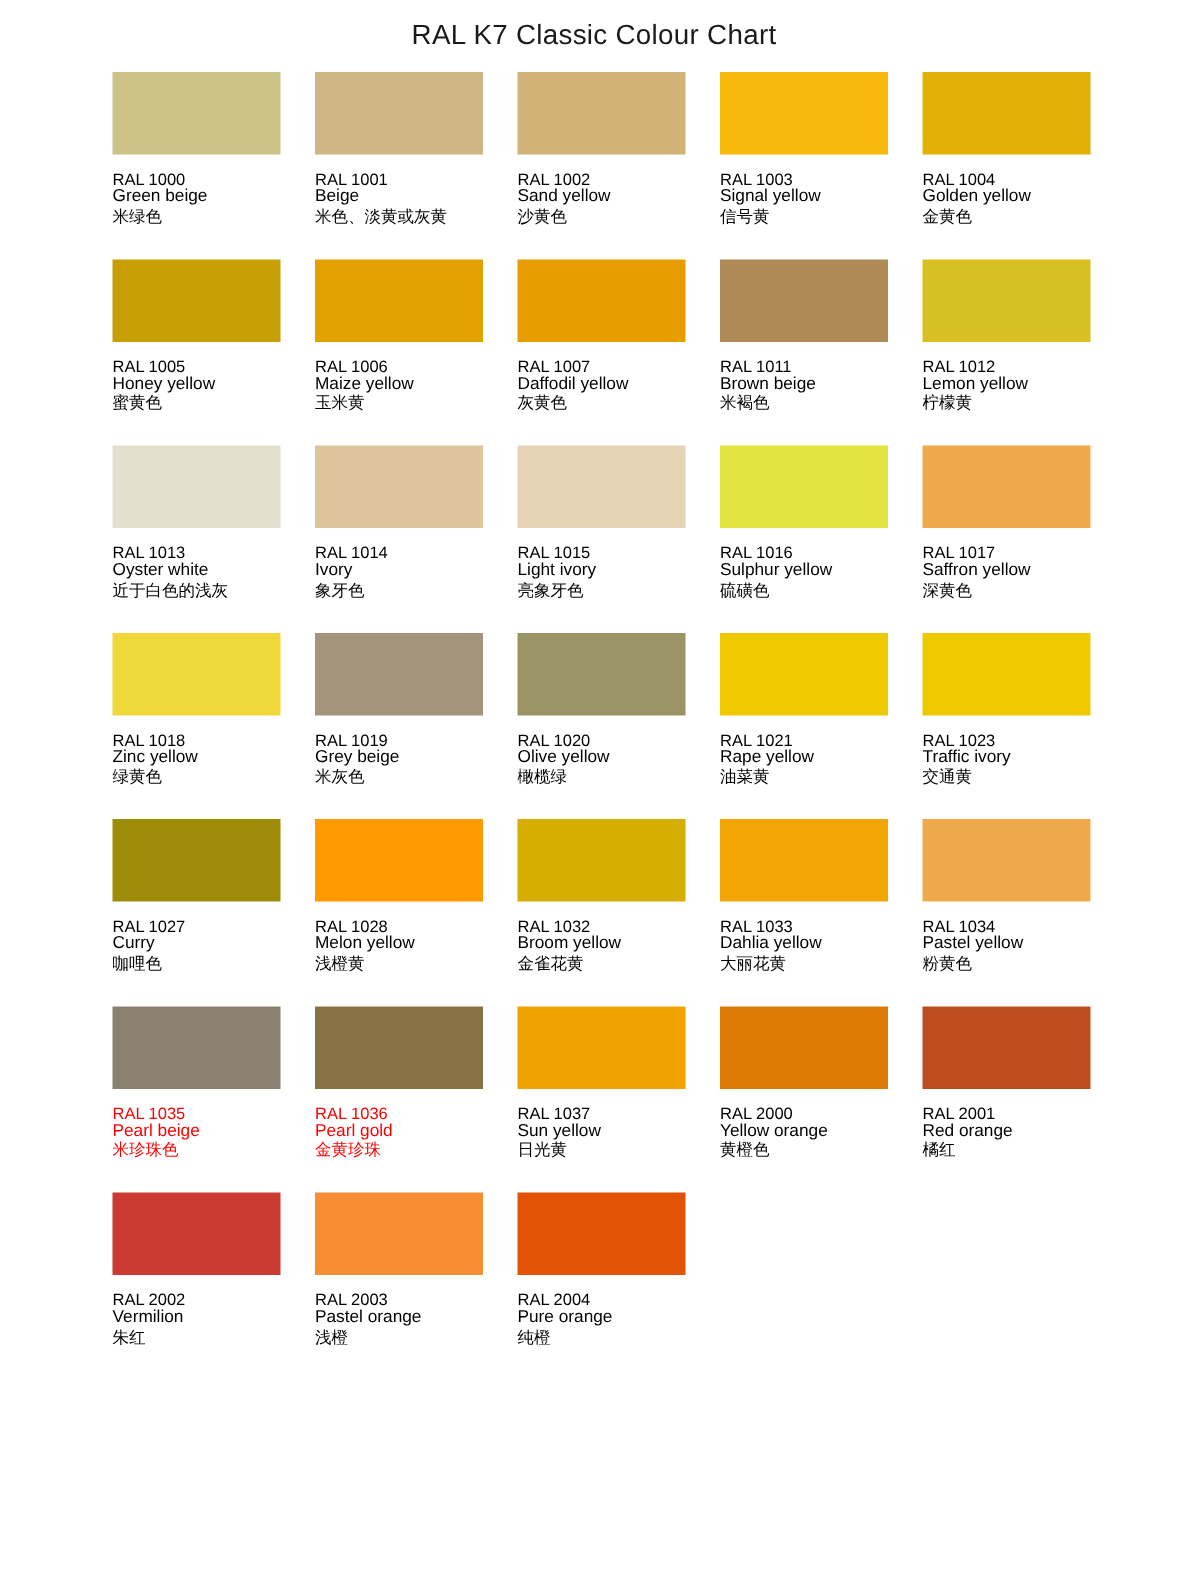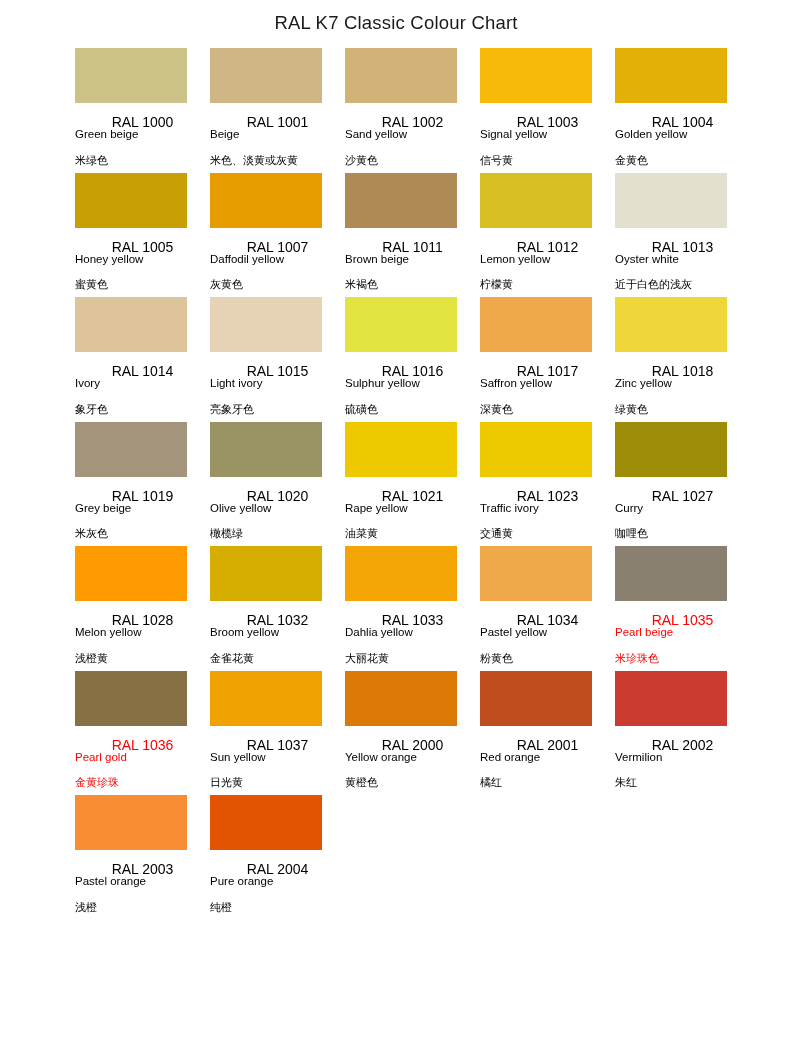--- a/index.html
+++ b/index.html
@@ -42,35 +42,34 @@
     width: 135px;
     box-sizing: border-box;
     padding: 0;
   }
   .swatch-chip {
     width: 112px;
     height: 55px;
     display: block;
   }
   .swatch-code {
-    font-size: 14px;
+    font-size: 11px;
     line-height: 1.0;
     margin-top: 12px;
     white-space: nowrap;
-    text-align: center;
   }
   .swatch-name {
     font-size: 11.5px;
     line-height: 1.0;
     white-space: nowrap;
   }
   .swatch-cn {
     font-size: 11px;
     line-height: 1.0;
-    margin-top: 14px;
+    margin-top: 2px;
     white-space: nowrap;
   }
   .highlight .swatch-code,
   .highlight .swatch-name,
   .highlight .swatch-cn {
     color: #ff0000;
   }
 </style>
 </head>
 <body>
@@ -108,20 +107,26 @@
         <div class="swatch-chip" style="background: rgb(226, 176, 7);"></div>
         <div class="swatch-code">RAL 1004</div>
         <div class="swatch-name">Golden yellow</div>
         <div class="swatch-cn">金黄色</div>
       </div>
       <div class="swatch-cell">
         <div class="swatch-chip" style="background: rgb(200, 159, 4);"></div>
         <div class="swatch-code">RAL 1005</div>
         <div class="swatch-name">Honey yellow</div>
         <div class="swatch-cn">蜜黄色</div>
+      </div>
+      <div class="swatch-cell">
+        <div class="swatch-chip" style="background: rgb(225, 161, 0);"></div>
+        <div class="swatch-code">RAL 1006</div>
+        <div class="swatch-name">Maize yellow</div>
+        <div class="swatch-cn">玉米黄</div>
       </div>
       <div class="swatch-cell">
         <div class="swatch-chip" style="background: rgb(231, 156, 0);"></div>
         <div class="swatch-code">RAL 1007</div>
         <div class="swatch-name">Daffodil yellow</div>
         <div class="swatch-cn">灰黄色</div>
       </div>
       <div class="swatch-cell">
         <div class="swatch-chip" style="background: rgb(175, 138, 84);"></div>
         <div class="swatch-code">RAL 1011</div>

